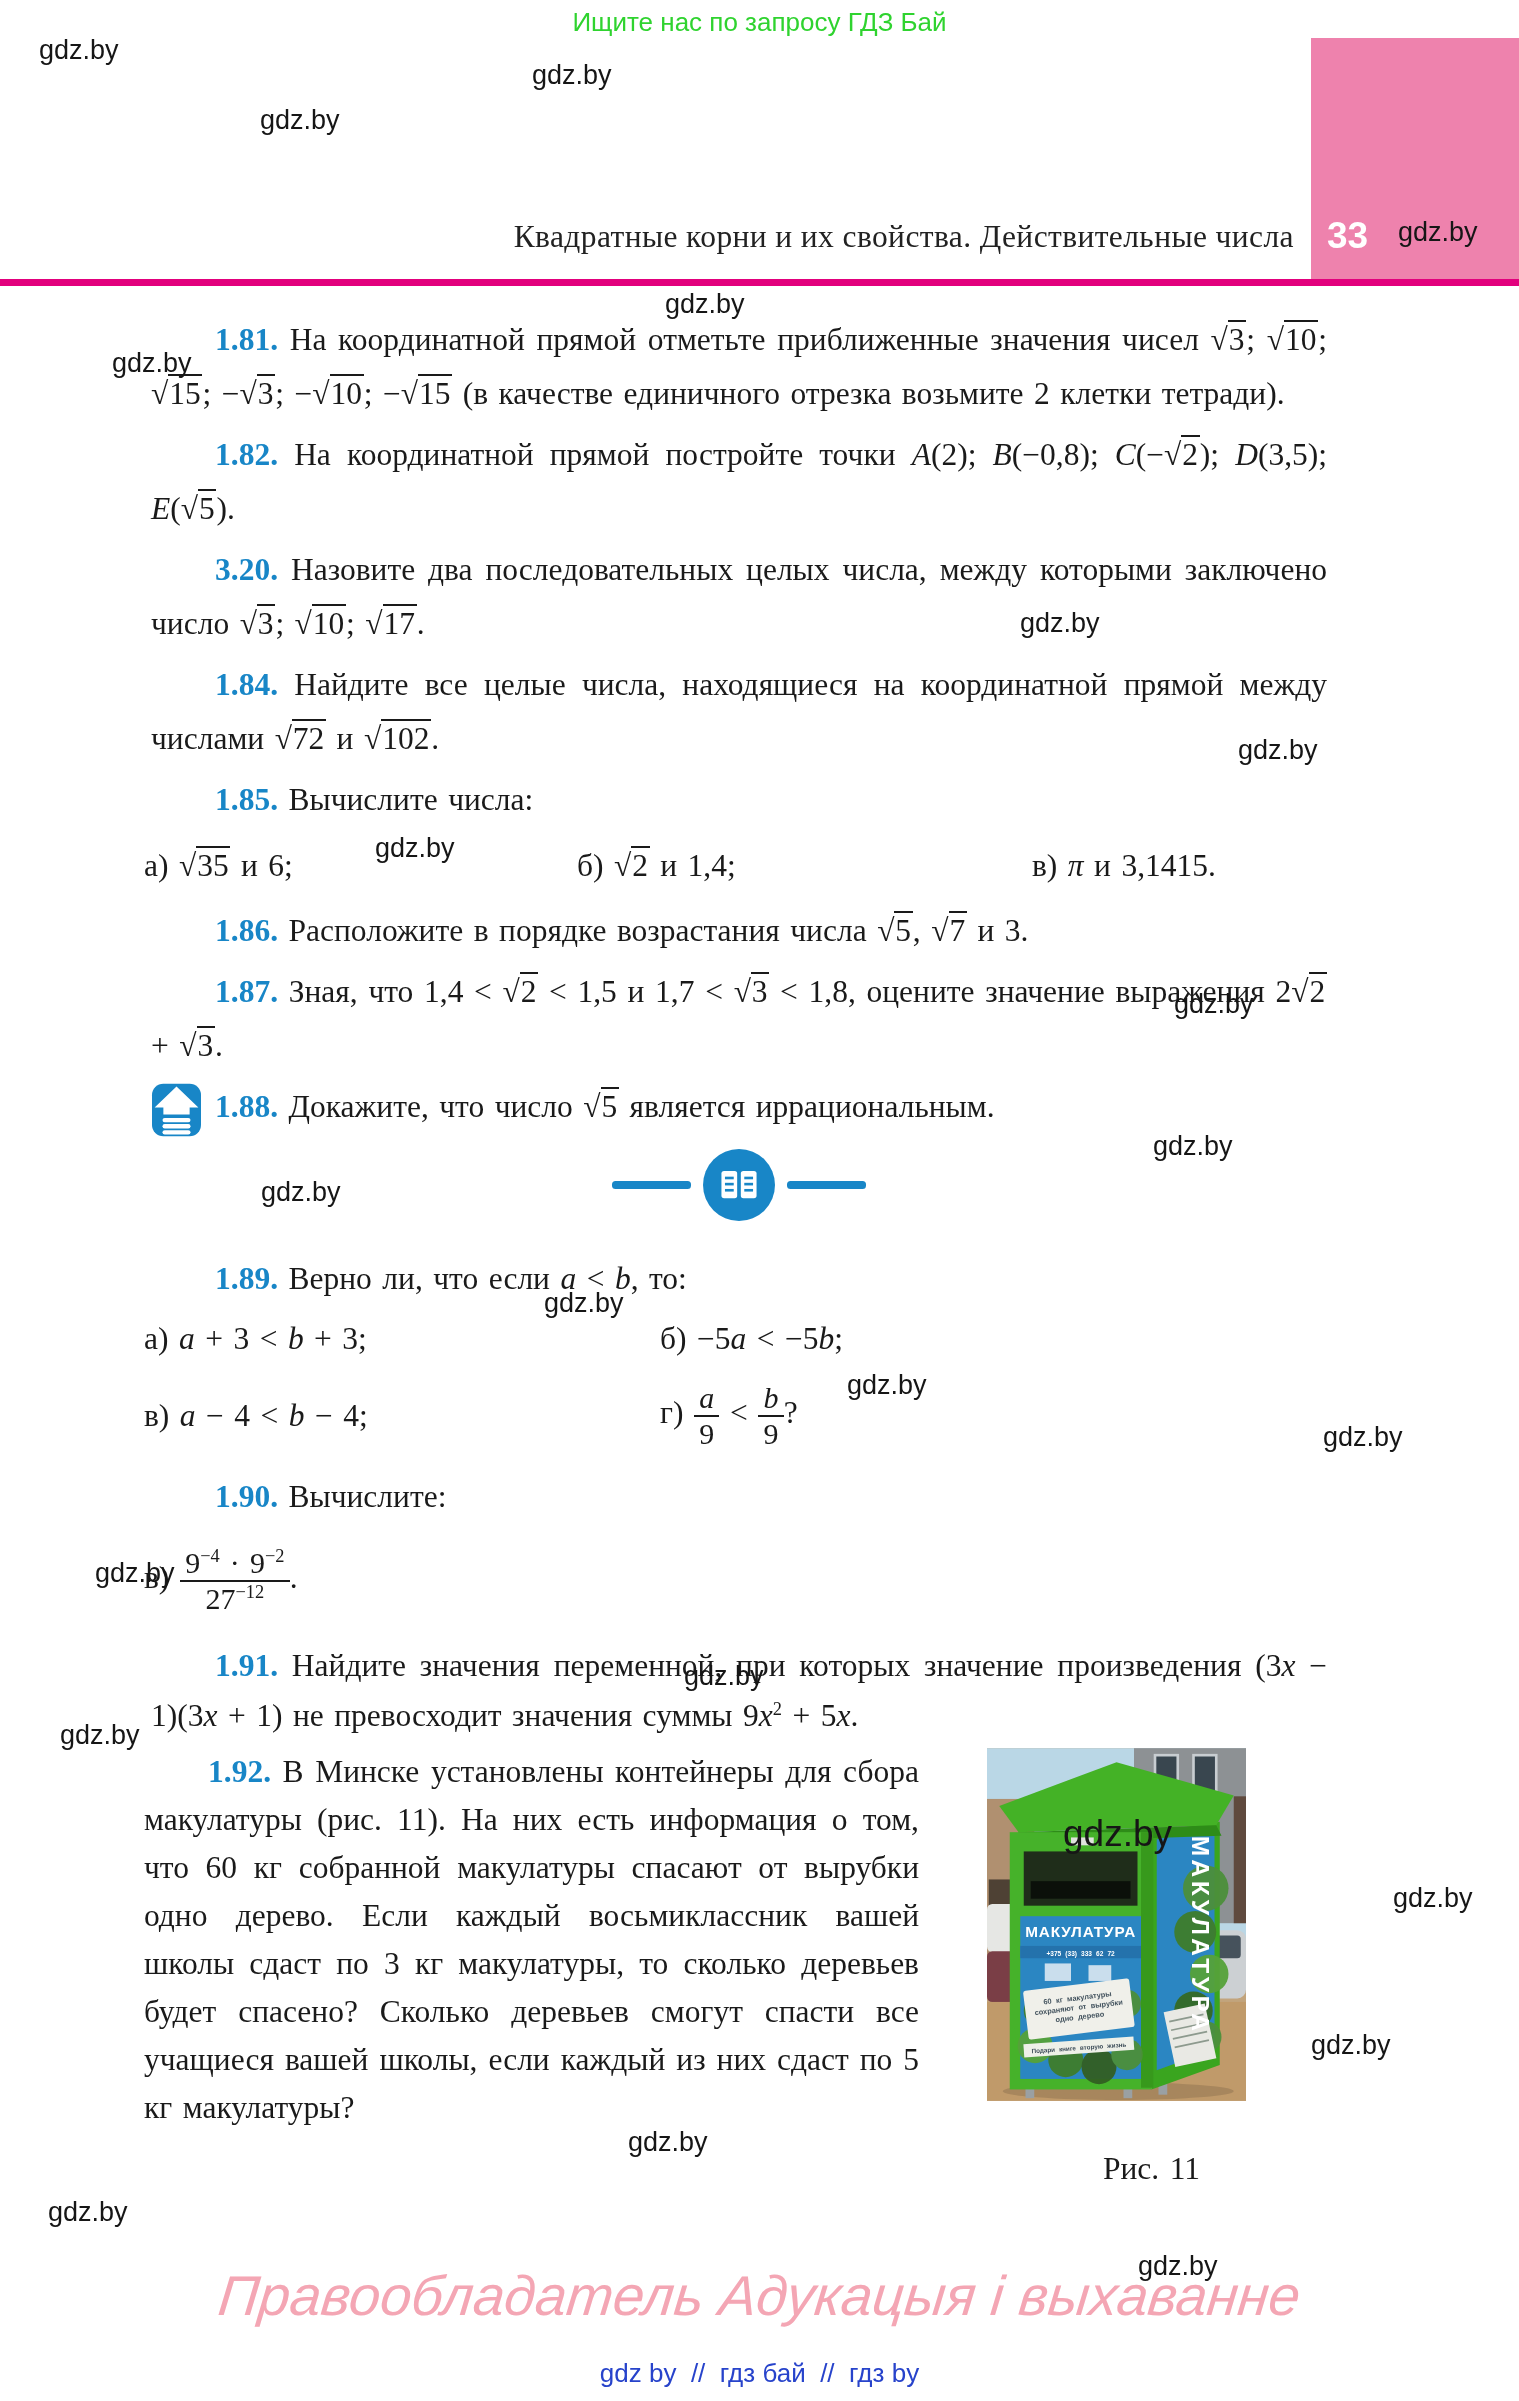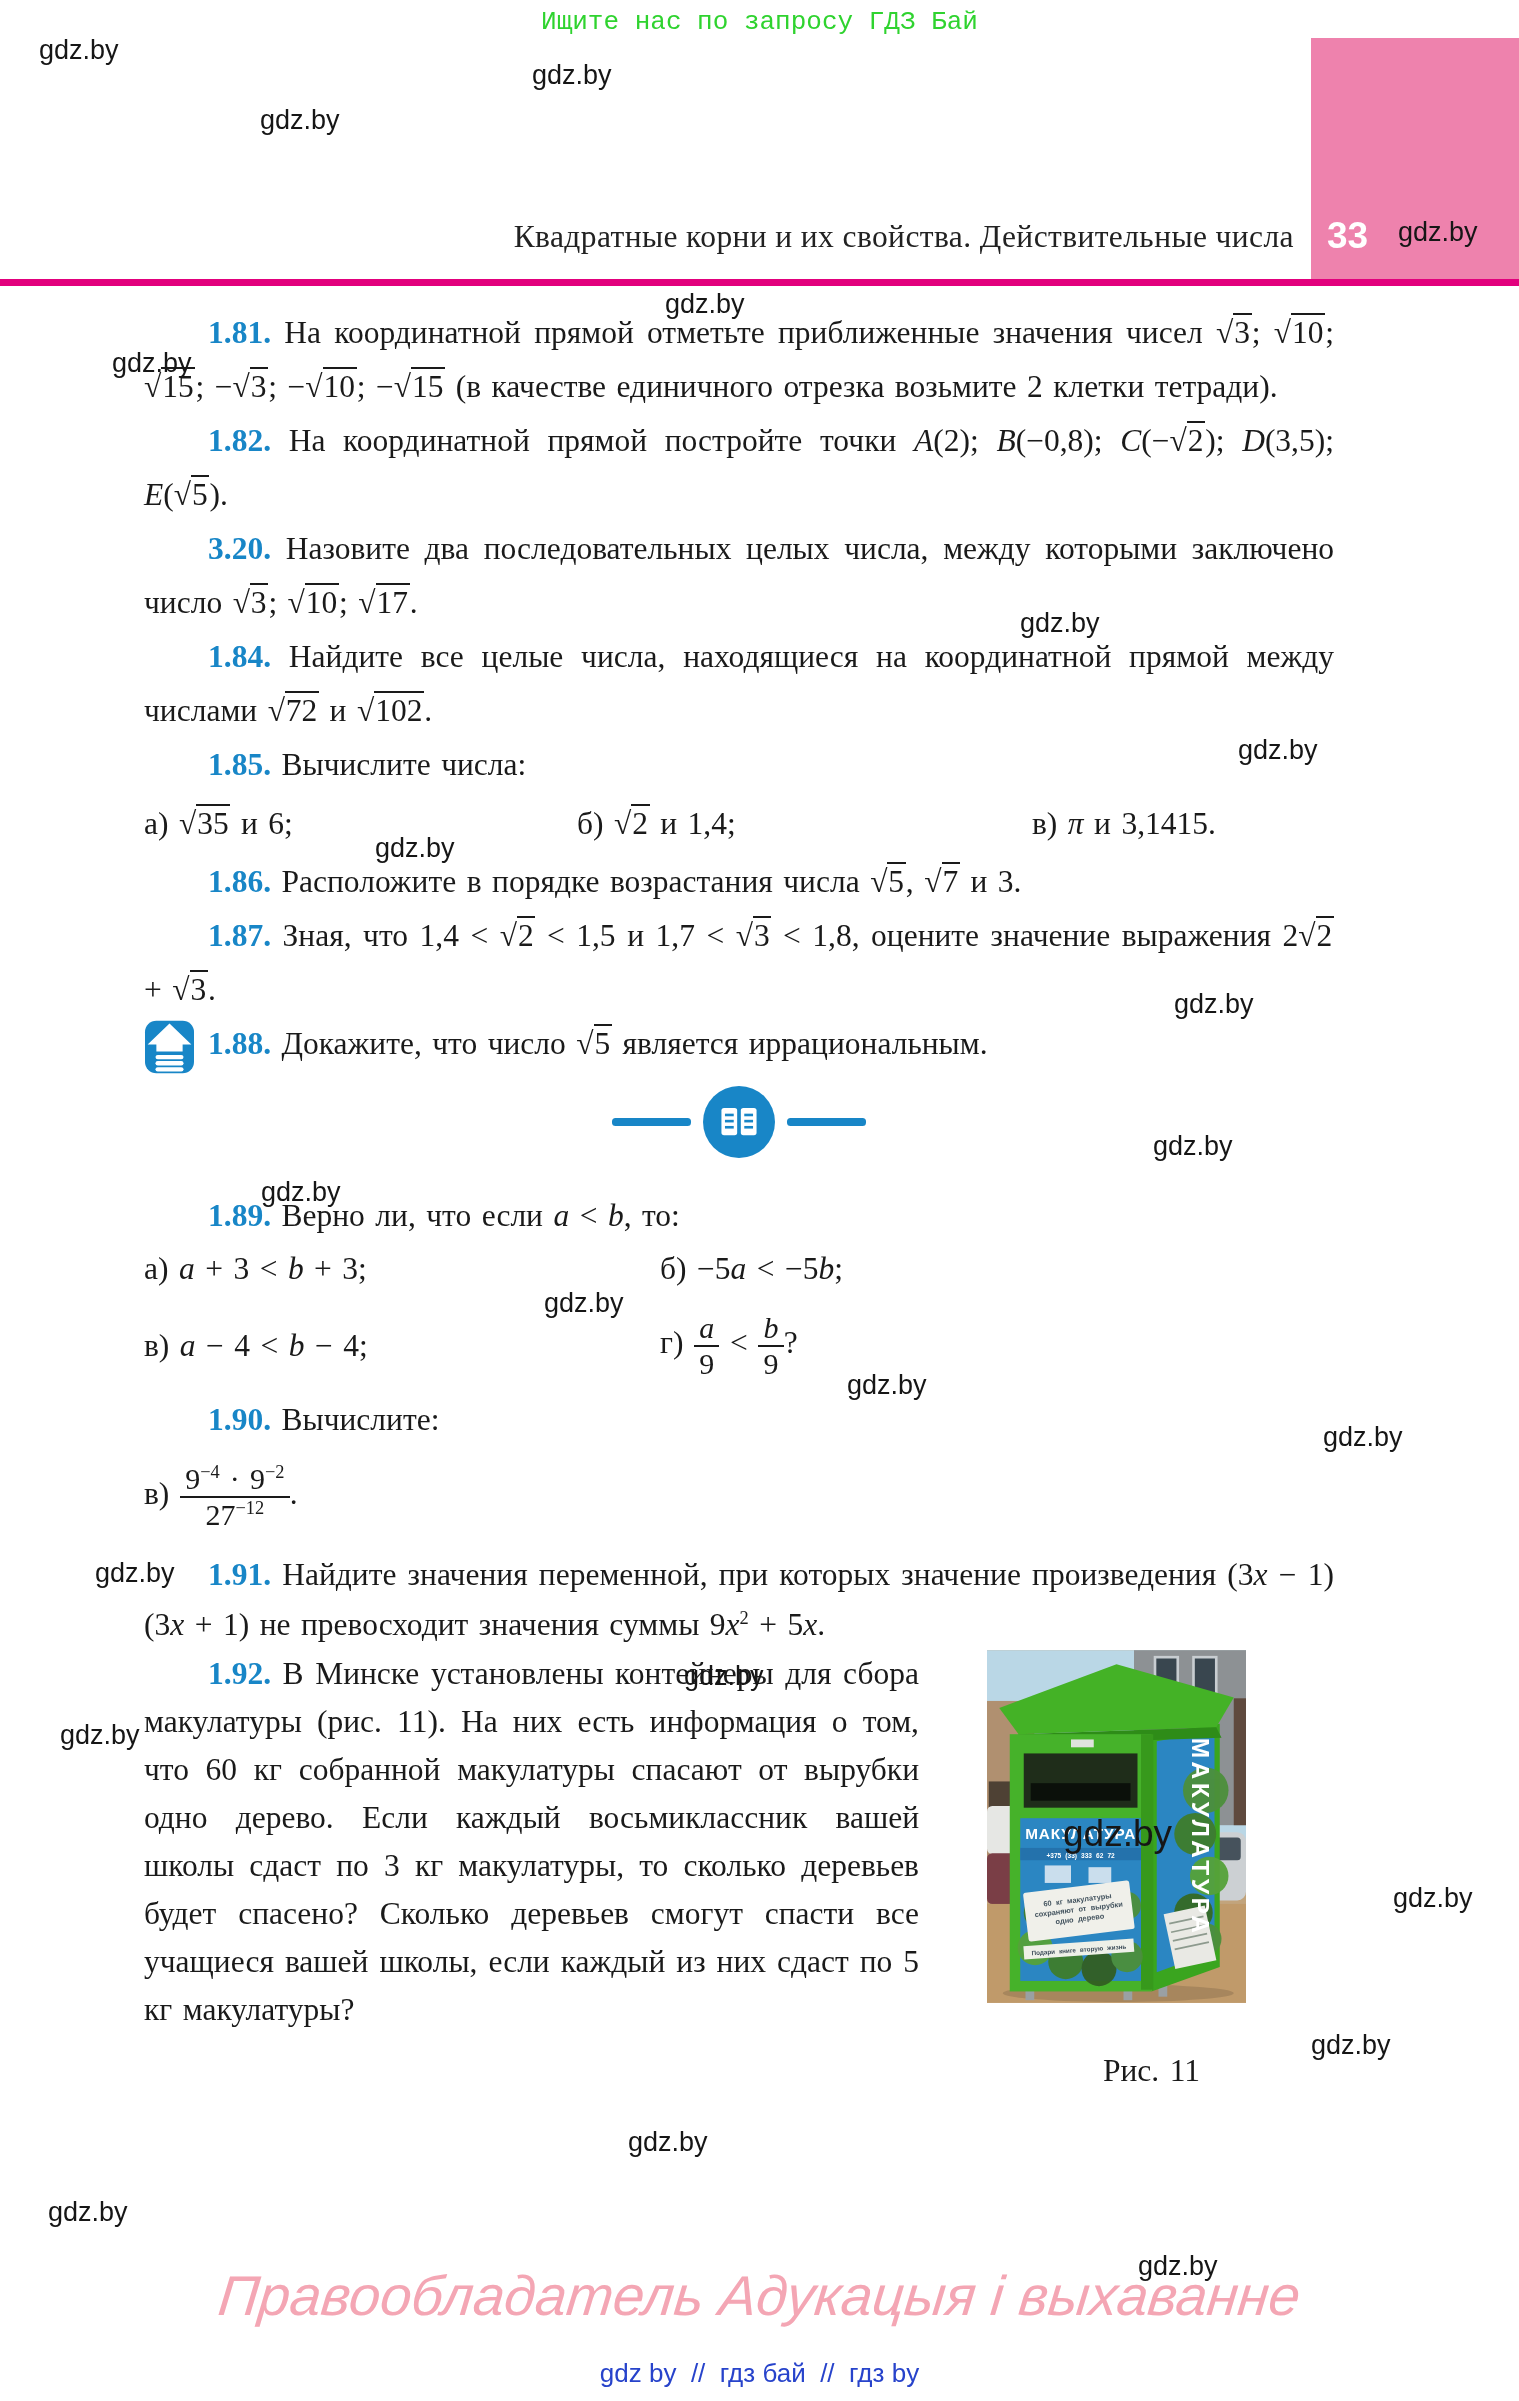--- a/index.html
+++ b/index.html
@@ -1,35 +1,35 @@
 <!DOCTYPE html>
 <html lang="ru" style="font-size:14px"><head>
 <meta charset="utf-8">
 <style>
   html,body{margin:0;padding:0;background:#ffffff;}
   .page{position:relative;width:1519px;height:2401px;background:#fff;overflow:hidden;
         font-family:"Liberation Serif",serif;color:#1a1a1a;}
   
   .banner{position:absolute;top:7px;left:0;right:0;text-align:center;
-          font-family:Liberation Mono, monospace;font-size:26px;color:#2fd32f;}
+          font-family:Liberation Sans, sans-serif;font-size:26px;color:#2fd32f;}
   
   .wm{position:absolute;font-family:"Liberation Sans",sans-serif;font-size:27px;
       color:#161616;white-space:nowrap;z-index:30;}
   .wm.big{font-size:37px;}
   
   .pagebox{position:absolute;left:1311px;top:38px;width:208px;height:242px;background:#ee82ad;}
   .pagenum{position:absolute;left:1327px;top:215px;color:#fff;
            font-family:"Liberation Sans",sans-serif;font-size:37px;font-weight:bold;}
   .htitle{position:absolute;left:206px;top:219px;width:1088px;text-align:right;
           font-size:31.5px;color:#222;letter-spacing:0.4px;}
   .hrule{position:absolute;left:0;top:279px;width:1519px;height:7px;background:#e2007d;}
   
   .content{position:absolute;left:144px;top:306px;width:1190px;
            font-size:31.5px;line-height:54px;text-align:justify;word-spacing:2.6px;}
-  .prob{margin:0;text-indent:64px;}
+  .prob{margin:7px;text-indent:64px;}
   .pnum{font-weight:bold;color:#1886c7;}
   .tight{line-height:50px;}
   .nowrap{white-space:nowrap;text-align:left;}
   .itemrow{display:grid;text-align:left;text-indent:0;align-items:center;}
   .items85{grid-template-columns:433px 455px 1fr;height:63px;}
   .items89a{grid-template-columns:516px 1fr;height:56px;}
   .items89b{grid-template-columns:516px 1fr;height:98px;}
   .items90{grid-template-columns:480px 487px 1fr;height:105px;}
   
   .sq{white-space:nowrap;}

